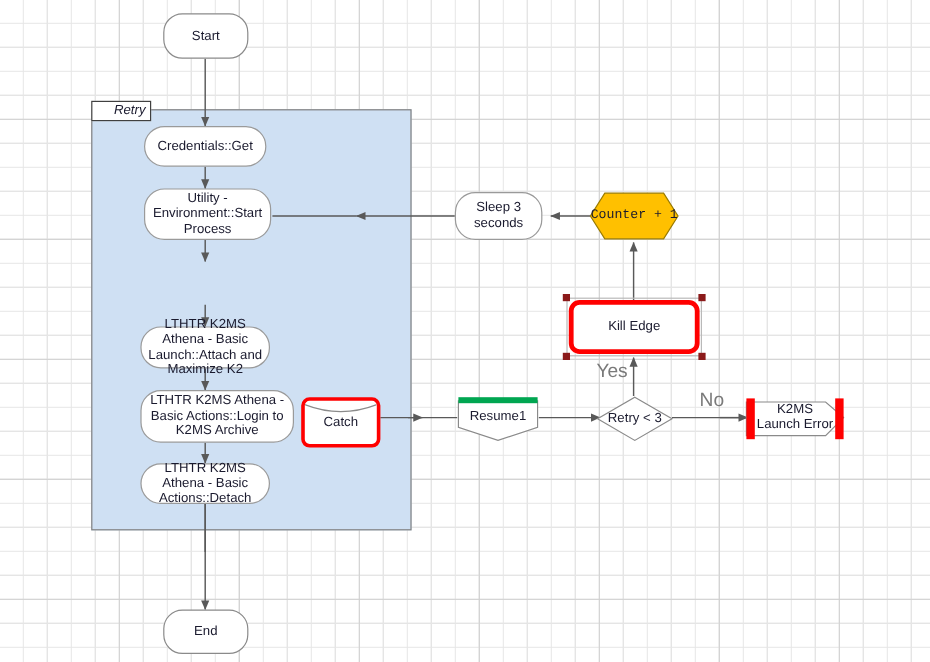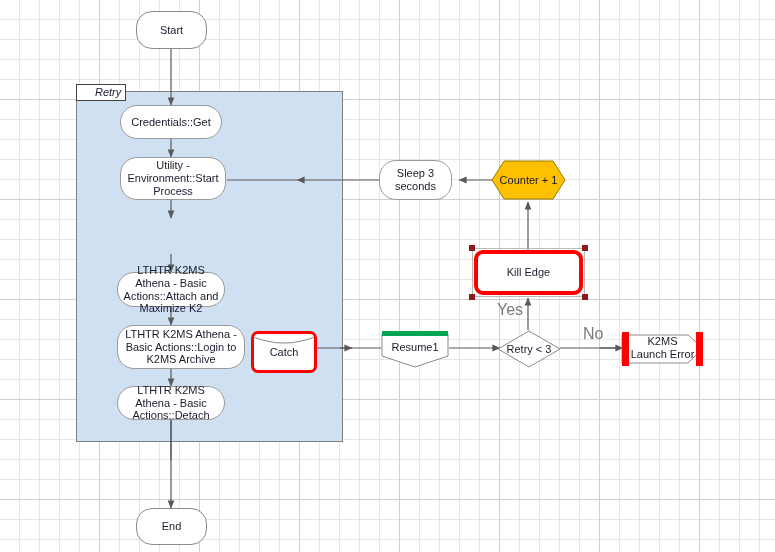--- a/index.html
+++ b/index.html
@@ -214,21 +214,21 @@
   <div class="node process" style="left:120px; top:105px; width:102px; height:34px;">
     <span>Credentials::Get</span>
   </div>
 
   <div class="node process" style="left:120px; top:157px; width:106px; height:43px; padding:0 2px;">
     <span>Utility - Environment::Start Process</span>
   </div>
 
 
   <div class="node process" style="left:117px; top:272px; width:108px; height:35px; padding:0 1px;">
-    <span>LTHTR K2MS Athena - Basic Actions::Attach and Maximize K2</span>
+    <span>LTHTR K2MS Athena - Basic Launch::Attach and Maximize K2</span>
   </div>
 
   <div class="node process" style="left:117px; top:325px; width:128px; height:44px; padding:0 1px;">
     <span>LTHTR K2MS Athena - Basic Actions::Login to K2MS Archive</span>
   </div>
 
   <div class="node process" style="left:117px; top:386px; width:108px; height:34px; padding:0 1px;">
     <span>LTHTR K2MS Athena - Basic Actions::Detach</span>
   </div>
 
@@ -260,21 +260,21 @@
 
   <div class="sel-frame" style="left:472px; top:248px; width:113px; height:49px;"></div>
   <div class="node killedge" style="left:474px; top:250px; width:109px; height:45px;">
     <span>Kill Edge</span>
   </div>
   <div class="sel-handle" style="left:469px; top:245px;"></div>
   <div class="sel-handle" style="left:582px; top:245px;"></div>
   <div class="sel-handle" style="left:469px; top:294px;"></div>
   <div class="sel-handle" style="left:582px; top:294px;"></div>
 
-  <div class="node hexagon" style="left:491px; top:160px; width:75px; height:40px;">
+  <div class="node hexagon" style="left:491px; top:160px; width:75px; height:40px;font-family:Liberation Mono, monospace;">
     <svg class="shape" viewBox="0 0 75 40" preserveAspectRatio="none">
       <path d="M13 1 L62 1 L74 20 L62 39 L13 39 L1 20 Z" fill="#ffc000" stroke="#9a7b00" stroke-width="1"></path>
     </svg>
     <span class="lbl">Counter + 1</span>
   </div>
 
   <div class="node process" style="left:379px; top:160px; width:73px; height:40px;">
     <span>Sleep 3 seconds</span>
   </div>
 

